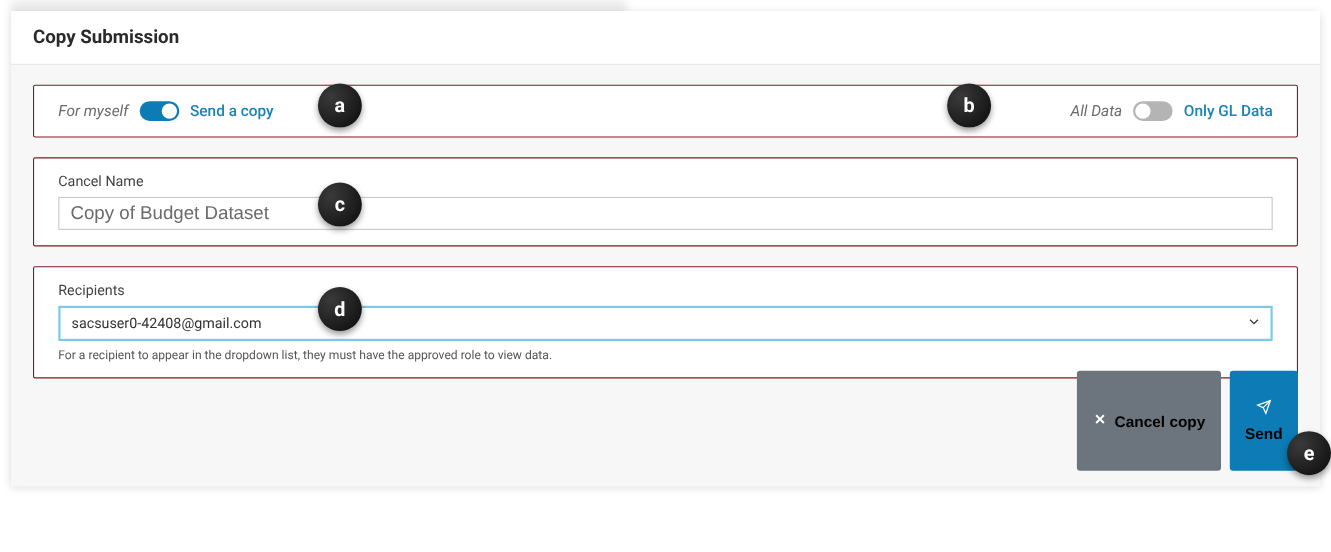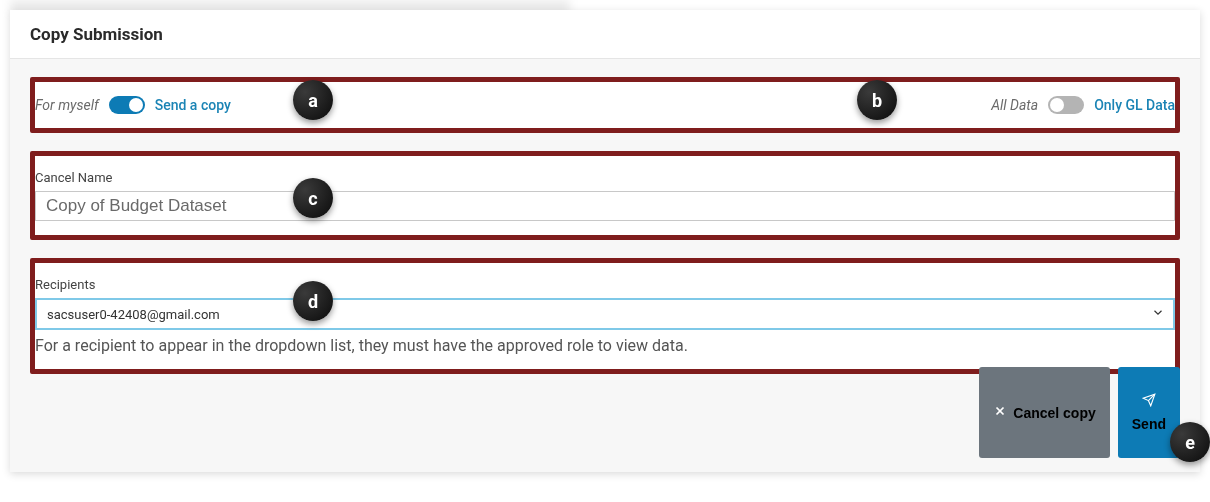--- a/index.html
+++ b/index.html
@@ -27,23 +27,23 @@
       font-size: 17px;
       font-weight: 700;
       color: #2a2a2a;
     }
     .body-area {
       background: #f7f7f7;
       padding: 18px 20px 80px 20px;
     }
     .panel {
       background: #fff;
-      border: 5px solid #7f1d1d;
+      border: 1px solid #7f1d1d;
       border-radius: 2px;
-      padding: 14px 0;
+      padding: 14px 22px;
       margin-bottom: 18px;
     }
     .toggle-row {
       display: flex;
       justify-content: space-between;
       align-items: center;
     }
     .toggle-group {
       display: flex;
       align-items: center;
@@ -114,21 +114,21 @@
       align-items: center;
     }
     .select-caret {
       position: absolute;
       right: 10px;
       top: 50%;
       transform: translateY(-50%);
       pointer-events: none;
     }
     .help-text {
-      font-size: 16px;
+      font-size: 11px;
       color: #555;
       margin-top: 6px;
     }
     .button-row {
       position: absolute;
       bottom: 14px;
       right: 20px;
       display: flex;
       gap: 8px;
     }

